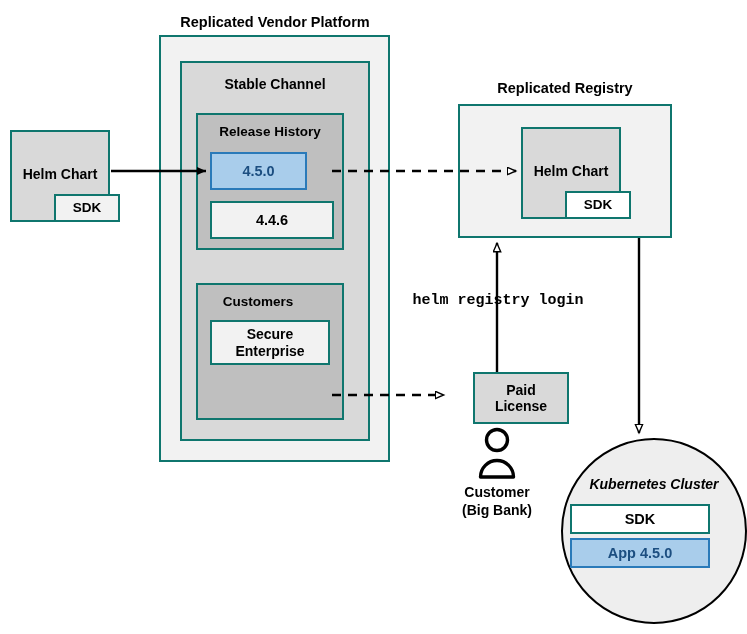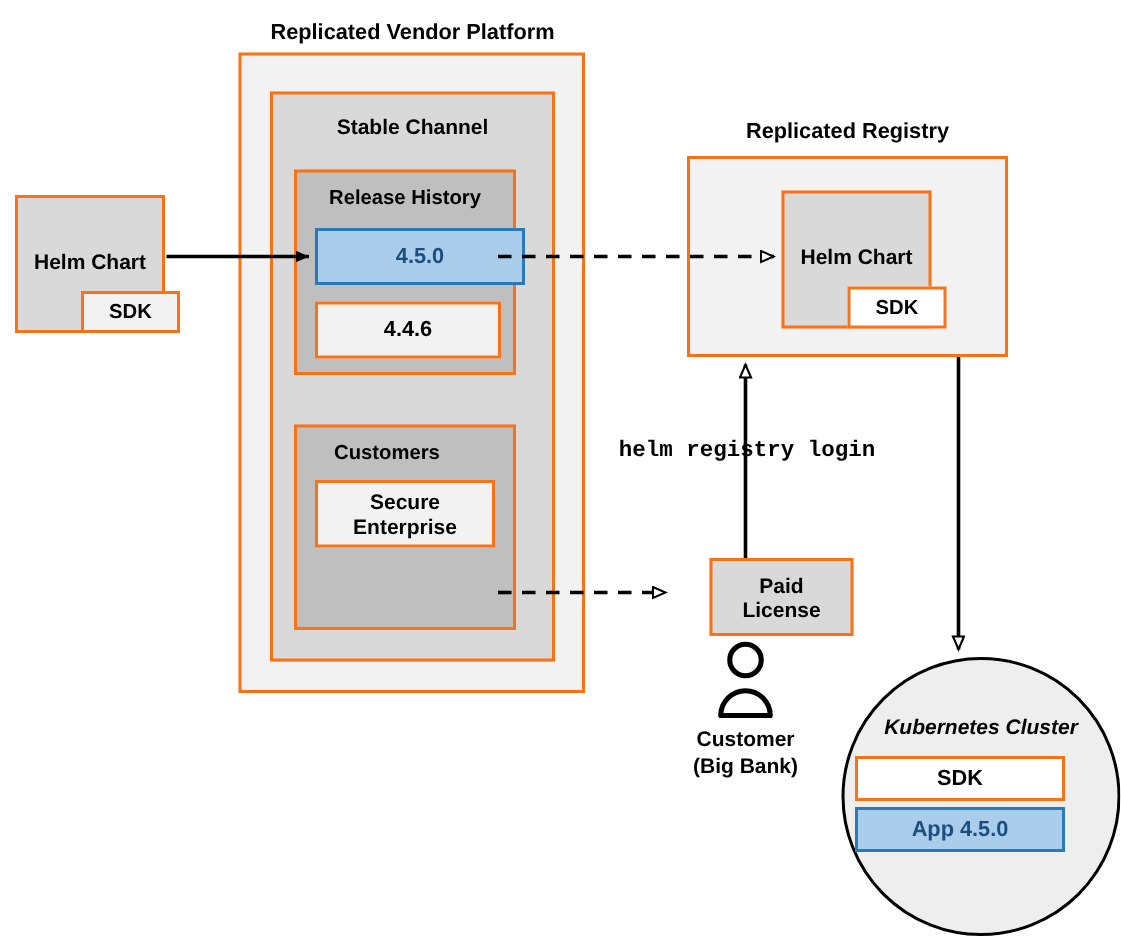--- a/index.html
+++ b/index.html
@@ -15,21 +15,21 @@
   #canvas {
     position: relative;
     width: 747px;
     height: 634px;
     background: #ffffff;
     overflow: hidden;
   }
   .box {
     position: absolute;
     box-sizing: border-box;
-    border: 2px solid #f97316;
+    border: 2px solid #0f766e;
     display: flex;
     align-items: center;
     justify-content: center;
     text-align: center;
     font-weight: bold;
     color: #000000;
     line-height: 1.15;
   }
   .title {
     position: absolute;
@@ -91,21 +91,21 @@
   <div class="title" style="left:458px; top:80px; width:214px; font-size:14.5px;">Replicated Registry</div>
 
   <div class="box" style="left:159px; top:35px; width:231px; height:427px; background:#f2f2f2;"></div>
 
   <div class="box" style="left:180px; top:61px; width:190px; height:380px; background:#d9d9d9;"></div>
   <div class="grouplabel" style="left:180px; top:76px; width:190px; font-size:14px;">Stable Channel</div>
 
   <div class="box" style="left:196px; top:113px; width:148px; height:137px; background:#bfbfbf;"></div>
   <div class="grouplabel" style="left:196px; top:124px; width:148px; font-size:13.5px;">Release History</div>
 
-  <div class="box" style="left:210px; top:152px; width:140px; height:38px; background:#a9cdeb; border-color:#2a7ab9; color:#1c4e80; font-size:14.5px;">
+  <div class="box" style="left:210px; top:152px; width:97px; height:38px; background:#a9cdeb; border-color:#2a7ab9; color:#1c4e80; font-size:14.5px;">
     <span>4.5.0</span>
   </div>
 
   <div class="box" style="left:210px; top:201px; width:124px; height:38px; background:#f2f2f2; font-size:14.5px;">
     <span>4.4.6</span>
   </div>
 
   <div class="box" style="left:196px; top:283px; width:148px; height:137px; background:#bfbfbf;"></div>
   <div class="grouplabel" style="left:196px; top:294px; width:124px; font-size:13.5px;">Customers</div>
 

